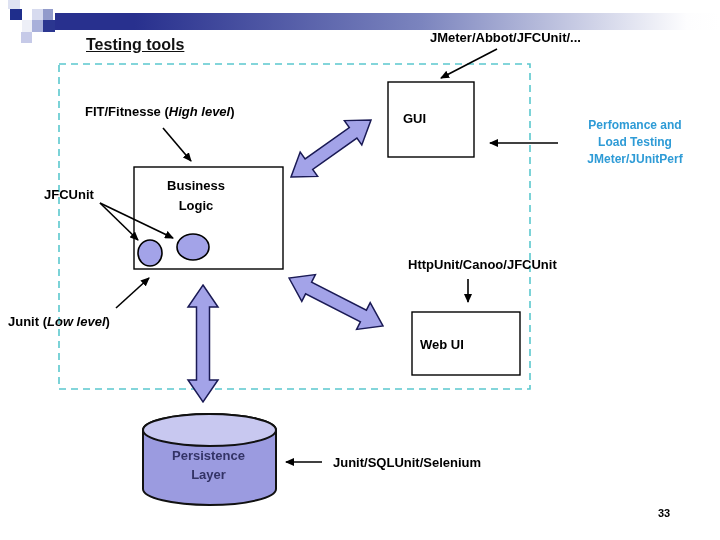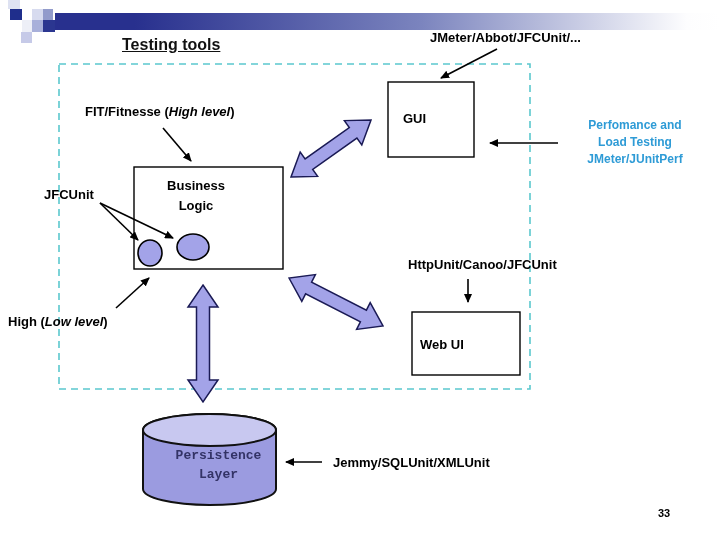--- a/index.html
+++ b/index.html
@@ -5,21 +5,21 @@
   html,body{margin:0;padding:0;}
   body{
     width:720px;height:540px;position:relative;background:#ffffff;
     font-family:"Liberation Sans","DejaVu Sans",sans-serif;
     overflow:hidden;
   }
   .abs{position:absolute;}
   .lbl{font-weight:bold;font-size:13px;color:#000;white-space:nowrap;}
   .ml{white-space:pre-line;text-align:center;}
   .em{font-style:italic;}
-  #title{font-size:16px;font-weight:bold;text-decoration:underline;color:#111;margin-left:36px;}
+  #title{font-size:16px;font-weight:bold;text-decoration:underline;color:#111;}
   #svglayer{position:absolute;left:0;top:0;width:720px;height:540px;}
   
   .deco{position:absolute;}
   #bar{left:55px;top:13px;width:665px;height:17px;
        background:linear-gradient(to right,#28308E 0%,#28308E 12%,#7B84BE 55%,#FDFDFE 95%,#ffffff 100%);}
   #info-text{color:#2E9BD6;line-height:17px;font-weight:bold;font-size:12px;}
   #cyl-label{color:#333366;line-height:19px;font-weight:bold;font-size:13px;}
   #page-num{font-size:11px;font-weight:bold;color:#000;}
 </style>
 </head>
@@ -80,22 +80,22 @@
 Load Testing
 JMeter/JUnitPerf</div>
 
 <div class="abs lbl" style="left:403px;top:111px;">GUI</div>
 
 <div class="abs lbl ml" style="left:134px;top:176px;width:124px;line-height:20px;">Business
 Logic</div>
 
 <div class="abs lbl" style="left:408px;top:257px;">HttpUnit/Canoo/JFCUnit</div>
 
-<div class="abs lbl" style="left:8px;top:314px;"><span>High (</span><span class="em">Low level</span><span>)</span></div>
+<div class="abs lbl" style="left:8px;top:314px;"><span>Junit (</span><span class="em">Low level</span><span>)</span></div>
 
 <div class="abs lbl" style="left:420px;top:337px;">Web UI</div>
 
-<div class="abs ml" id="cyl-label" style="left:152px;top:446px;width:133px;font-family:Liberation Mono, monospace;">Persistence
+<div class="abs ml" id="cyl-label" style="left:142px;top:446px;width:133px;">Persistence
 Layer</div>
 
-<div class="abs lbl" style="left:333px;top:455px;">Jemmy/SQLUnit/XMLUnit</div>
+<div class="abs lbl" style="left:333px;top:455px;">Junit/SQLUnit/Selenium</div>
 
 <div class="abs" id="page-num" style="left:658px;top:507px;">33</div>
 
 </body></html>

